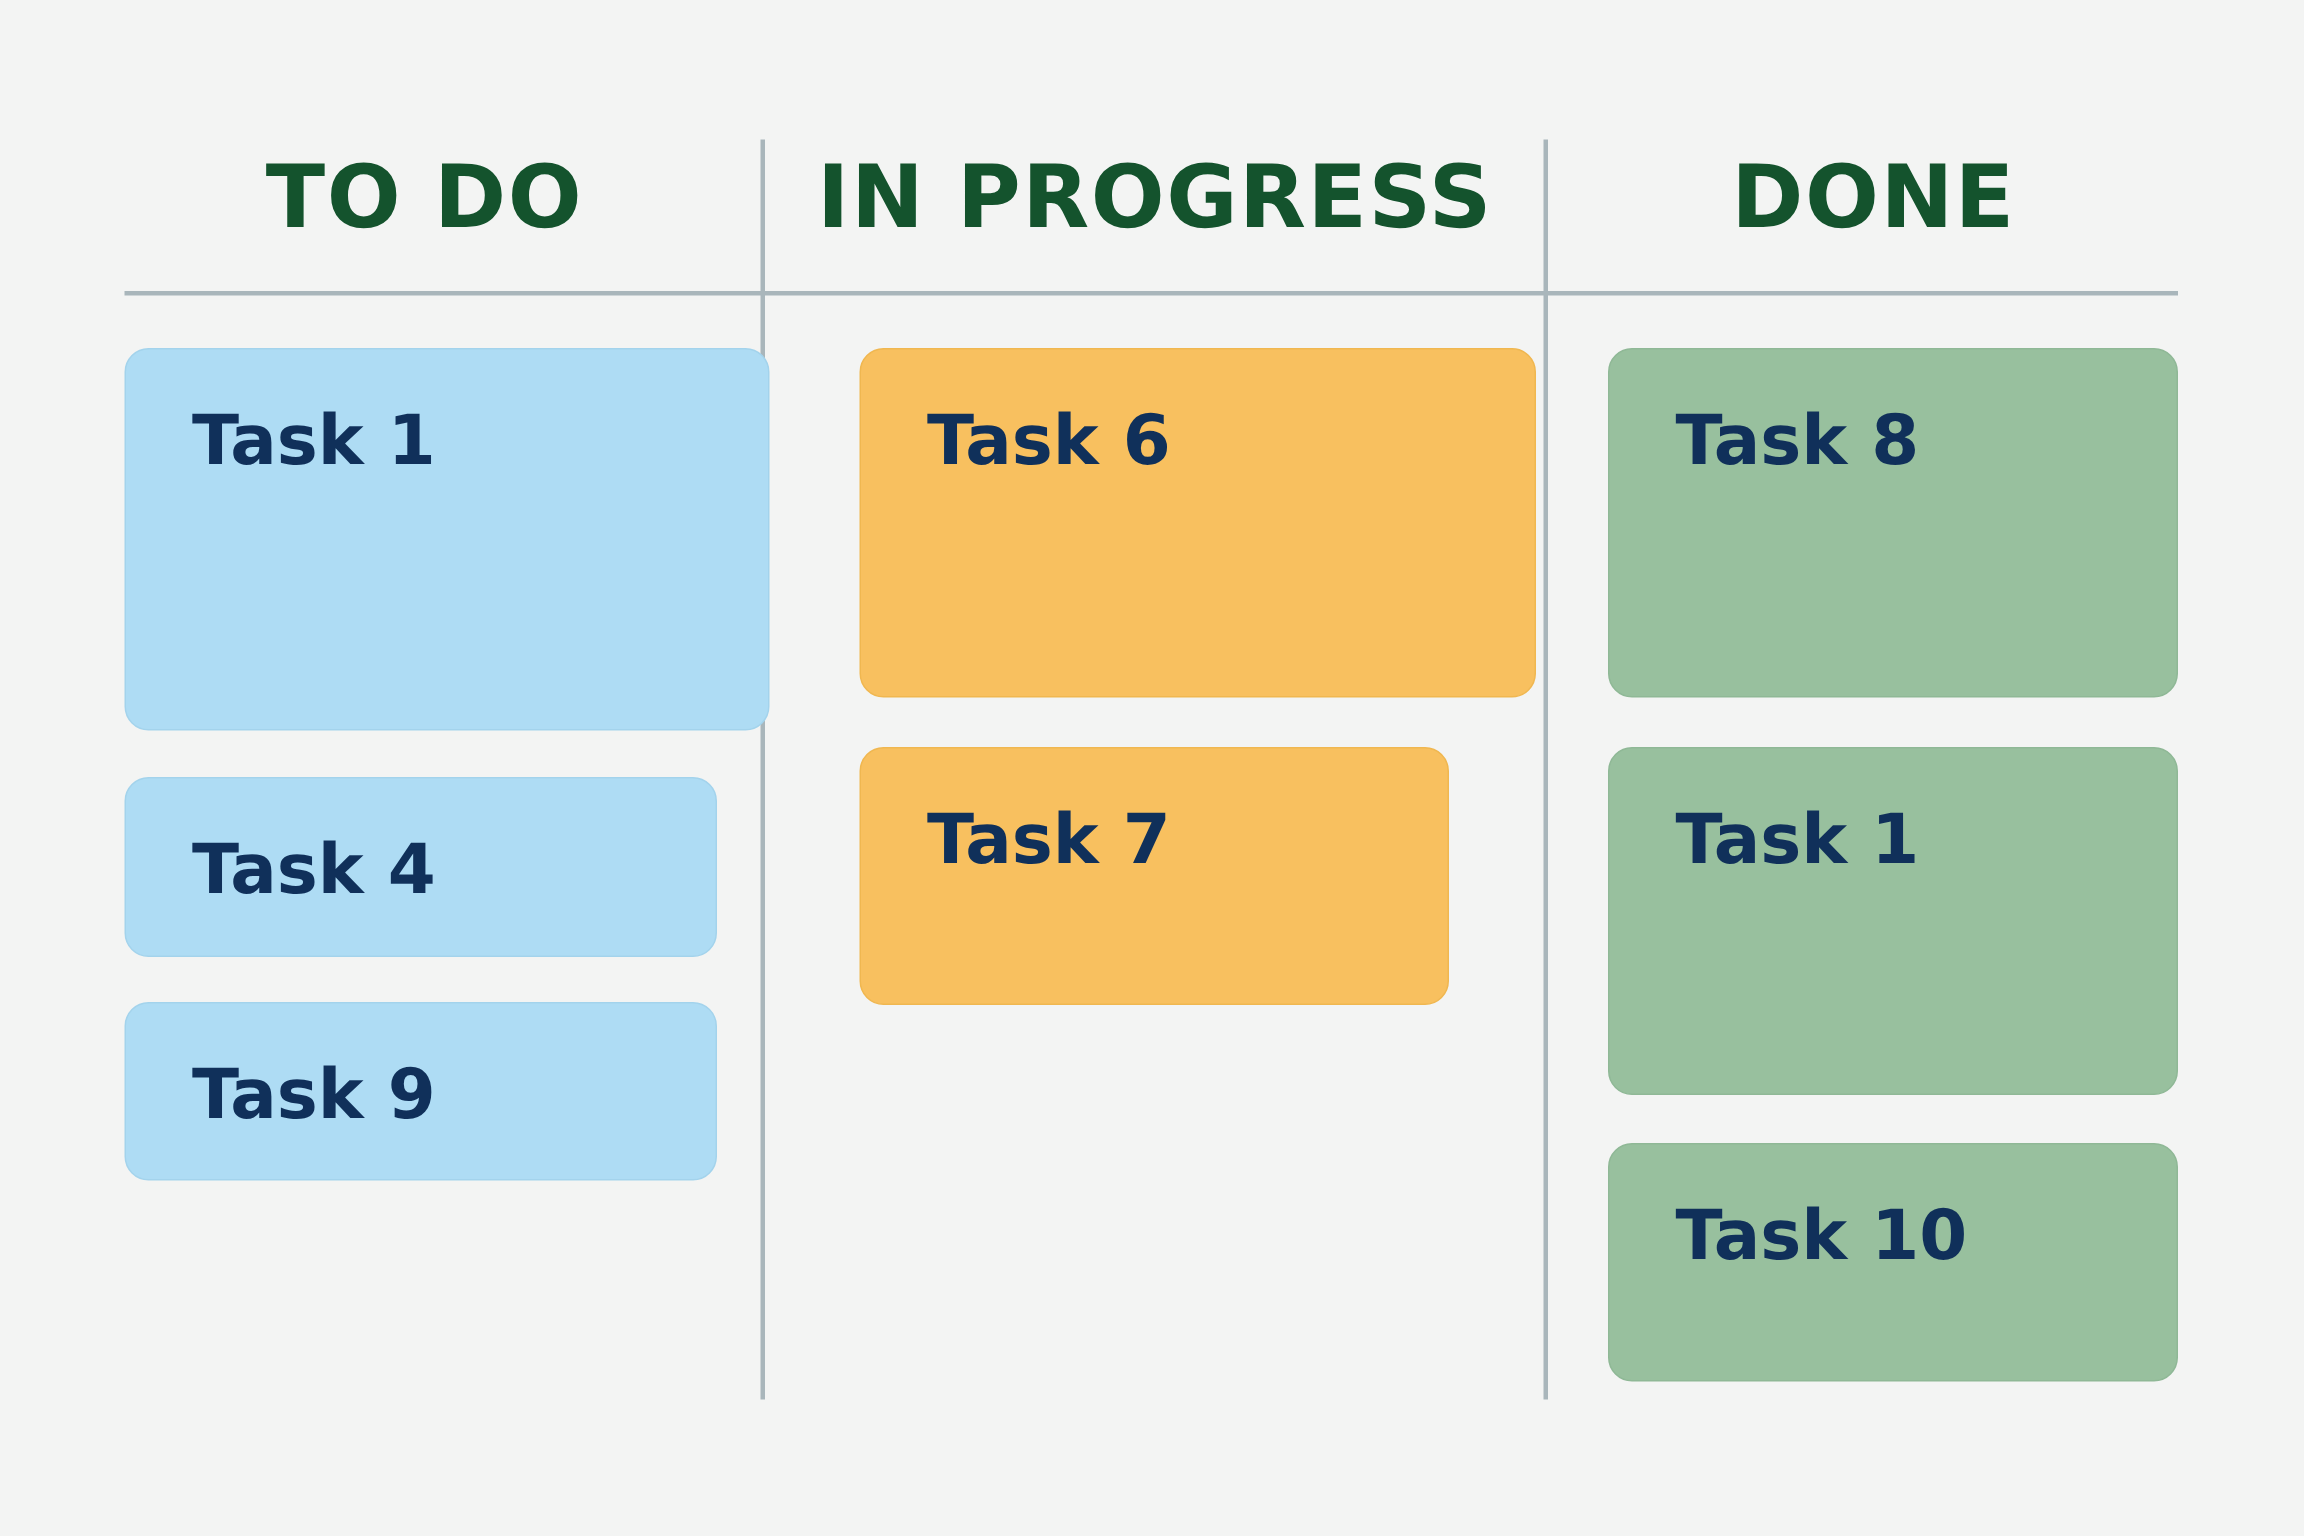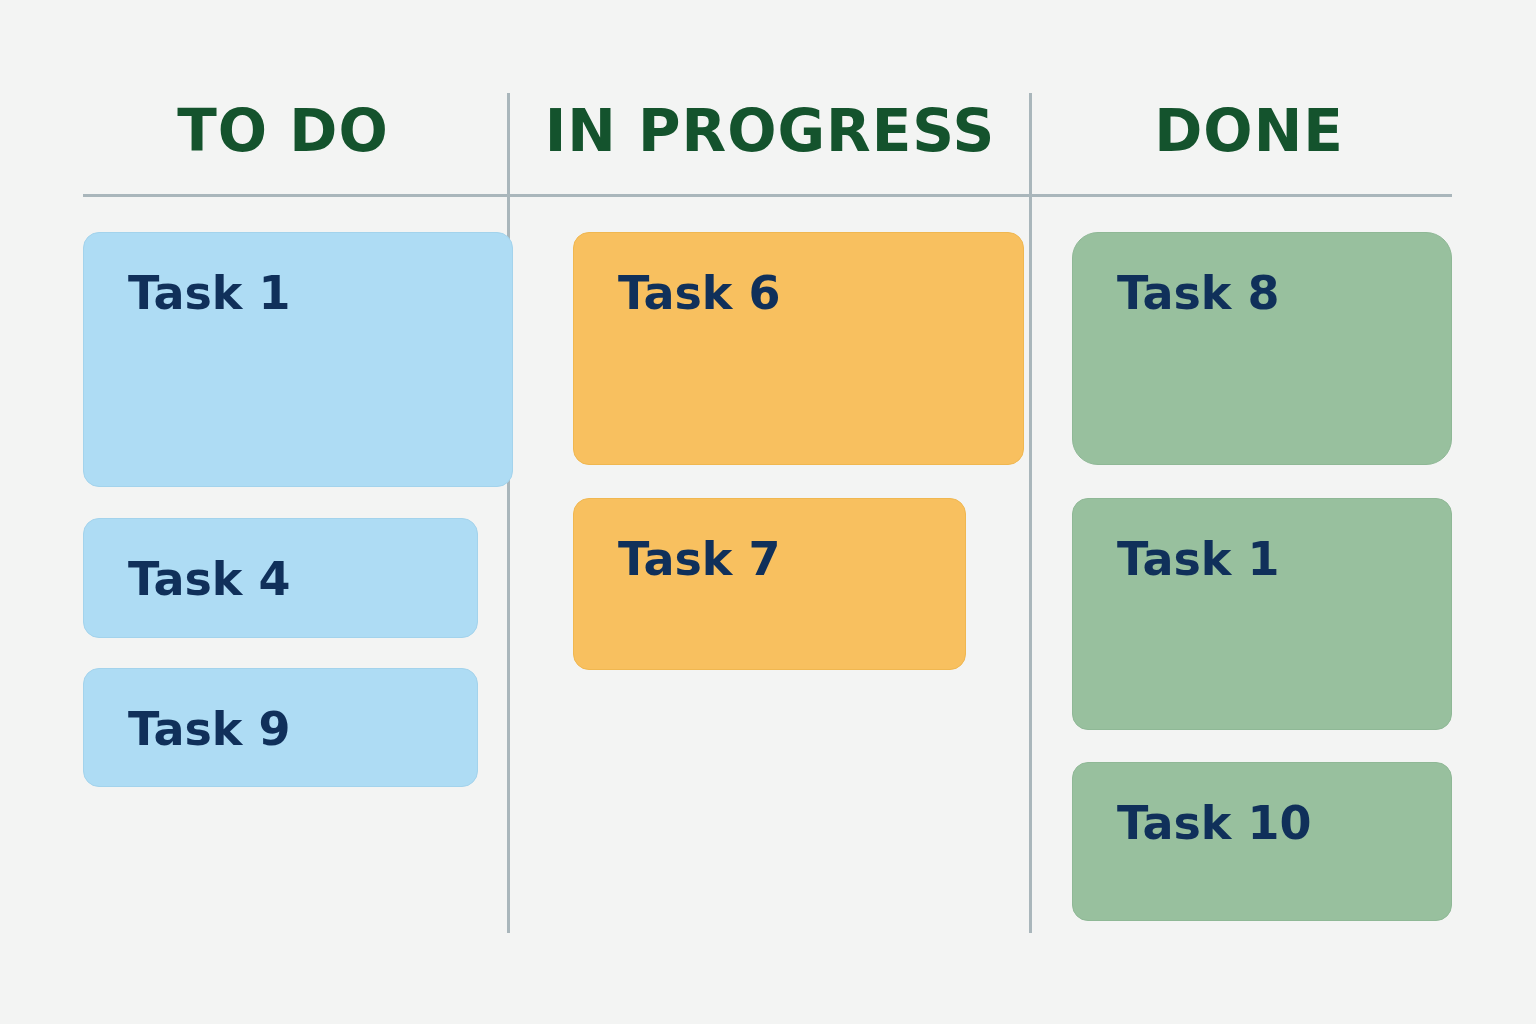--- a/index.html
+++ b/index.html
@@ -71,21 +71,21 @@
     <div class="card-title">Task 9</div>
   </div>
 
   <div class="card prog" style="left:573px; top:232px; width:451px; height:233px;">
     <div class="card-title">Task 6</div>
   </div>
   <div class="card prog" style="left:573px; top:498px; width:393px; height:172px;">
     <div class="card-title">Task 7</div>
   </div>
 
-  <div class="card done" style="left:1072px; top:232px; width:380px; height:233px;border-radius:26px;">
+  <div class="card done" style="left:1072px; top:232px; width:380px; height:233px;">
     <div class="card-title">Task 8</div>
   </div>
   <div class="card done" style="left:1072px; top:498px; width:380px; height:232px;">
     <div class="card-title">Task 1</div>
   </div>
   <div class="card done" style="left:1072px; top:762px; width:380px; height:159px;">
     <div class="card-title">Task 10</div>
   </div>
 </div>
 

